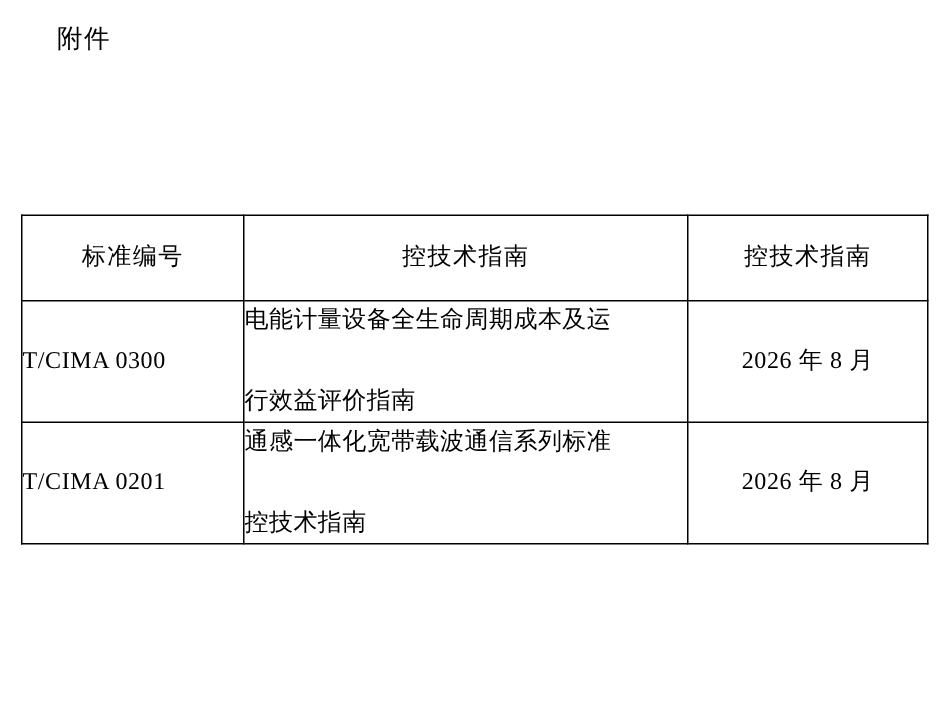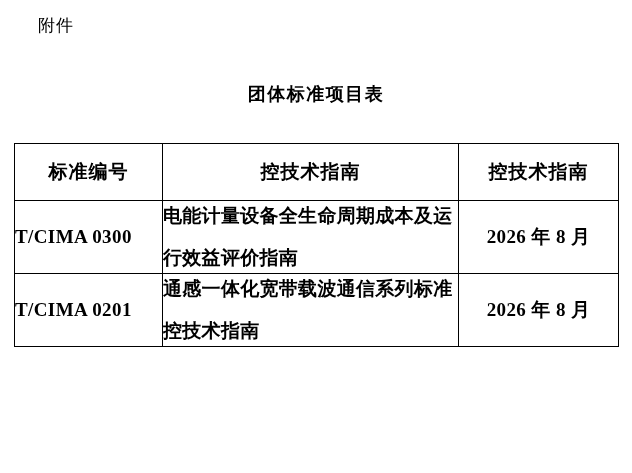--- a/index.html
+++ b/index.html
@@ -42,22 +42,22 @@
   table.std-table {
     position: absolute;
     left: 14px;
     top: 143px;
     width: 604px;
     border-collapse: collapse;
     table-layout: fixed;
   }
   table.std-table td, table.std-table th {
     border: 1px solid #000000;
-    font-weight: bold;
-    font-size: 19px;
+    font-weight: normal;
+    font-size: 16px;
     line-height: 26px;
     vertical-align: middle;
     padding: 0;
   }
   .col-code { width: 148px; }
   .col-name { width: 296px; }
   .col-date { width: 160px; }
 
   thead td {
     height: 56px;
@@ -82,31 +82,30 @@
   }
   .row-1 td { height: 42px; }
   .row-2 td { height: 72px; }
   .row-3 td { height: 72px; }
   .row-4 td { height: 42px; }
   .row-5 td { height: 40px; }
   .name-line {
     display: block;
   }
   .name-line + .name-line {
-    margin-top: 16px;
+    margin-top: 28px;
   }
 </style>
 </head>
 <body>
 
 <div class="page">
 
   <div class="attachment-label">附件</div>
 
-  <div class="doc-title">团体标准项目表</div>
 
   <table class="std-table">
     <colgroup>
       <col class="col-code">
       <col class="col-name">
       <col class="col-date">
     </colgroup>
     <thead>
       <tr>
         <td>标准编号</td>

